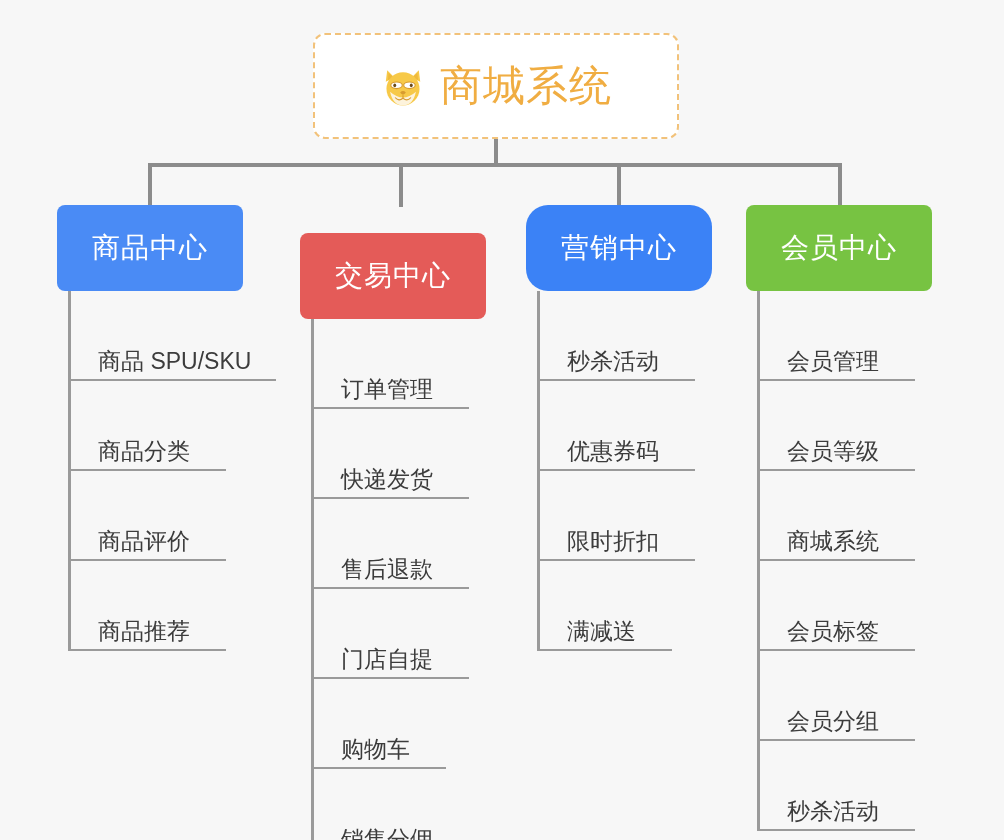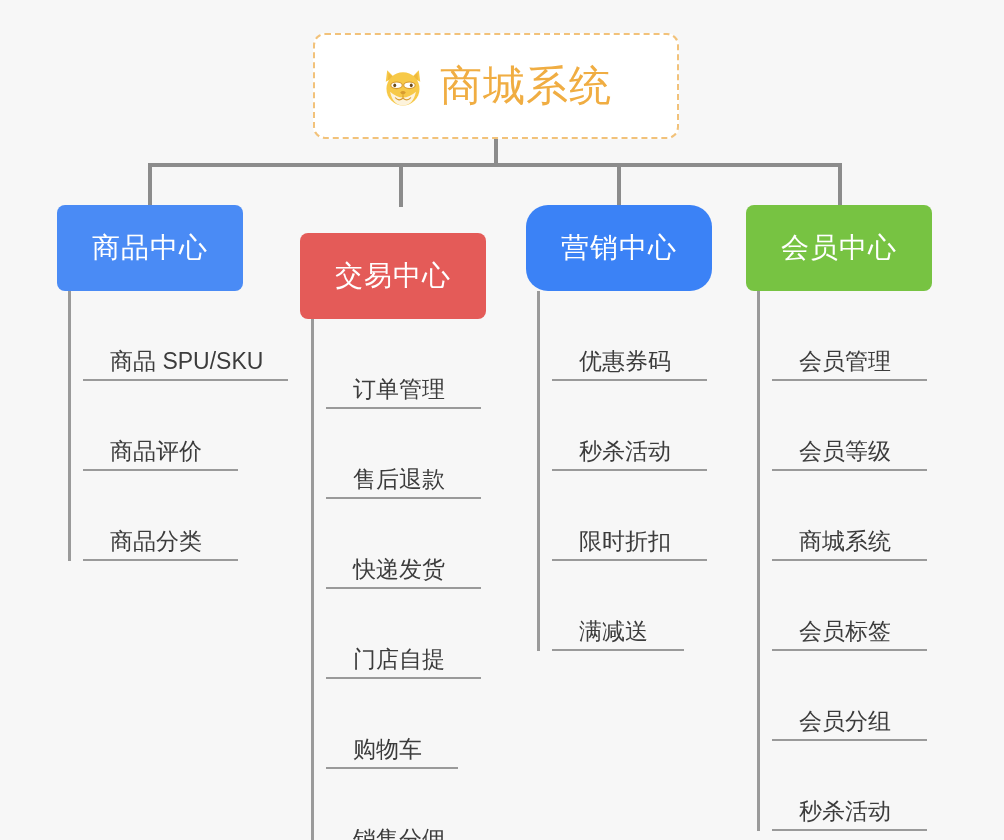--- a/index.html
+++ b/index.html
@@ -98,21 +98,21 @@
     font-size: 28px;
     letter-spacing: 1px;
     white-space: nowrap;
     user-select: none;
   }
 
   
   .subtree {
     position: relative;
     margin-left: 11px;
-    padding-left: 12px;
+    padding-left: 0;
     border-left: 3px solid #9a9a9a;
     padding-top: 0;
   }
   .sub-item {
     position: relative;
     height: 90px;
     box-sizing: border-box;
     display: flex;
     align-items: flex-end;
     padding-left: 27px;
@@ -168,43 +168,47 @@
   <div class="conn conn-drop d4"></div>
 
   <div class="column c1">
     <div class="cat-card" style="background-color: rgb(74, 139, 245);">商品中心</div>
     <div class="subtree">
       <div class="sub-item">
         <span class="sub-label">商品 SPU/SKU</span>
         <span class="sub-rule" style="width:205px"></span>
       </div>
       <div class="sub-item">
+        <span class="sub-label">商品分类</span>
+        <span class="sub-rule" style="width:155px"></span>
+      </div>
+      <div class="sub-item">
         <span class="sub-label">商品评价</span>
         <span class="sub-rule" style="width:155px"></span>
       </div>
       <div class="sub-item">
-        <span class="sub-label">商品分类</span>
+        <span class="sub-label">商品推荐</span>
         <span class="sub-rule" style="width:155px"></span>
       </div>
     </div>
   </div>
 
   <div class="column c2">
     <div class="cat-card" style="background-color: rgb(228, 91, 88);">交易中心</div>
     <div class="subtree">
       <div class="sub-item">
         <span class="sub-label">订单管理</span>
         <span class="sub-rule" style="width:155px"></span>
       </div>
       <div class="sub-item">
+        <span class="sub-label">快递发货</span>
+        <span class="sub-rule" style="width:155px"></span>
+      </div>
+      <div class="sub-item">
         <span class="sub-label">售后退款</span>
-        <span class="sub-rule" style="width:155px"></span>
-      </div>
-      <div class="sub-item">
-        <span class="sub-label">快递发货</span>
         <span class="sub-rule" style="width:155px"></span>
       </div>
       <div class="sub-item">
         <span class="sub-label">门店自提</span>
         <span class="sub-rule" style="width:155px"></span>
       </div>
       <div class="sub-item">
         <span class="sub-label">购物车</span>
         <span class="sub-rule" style="width:132px"></span>
       </div>
@@ -212,25 +216,25 @@
         <span class="sub-label">销售分佣</span>
         <span class="sub-rule" style="width:155px"></span>
       </div>
     </div>
   </div>
 
   <div class="column c3">
     <div class="cat-card" style="background-color: #3b82f6; border-radius: 22px;">营销中心</div>
     <div class="subtree">
       <div class="sub-item">
+        <span class="sub-label">秒杀活动</span>
+        <span class="sub-rule" style="width:155px"></span>
+      </div>
+      <div class="sub-item">
         <span class="sub-label">优惠券码</span>
-        <span class="sub-rule" style="width:155px"></span>
-      </div>
-      <div class="sub-item">
-        <span class="sub-label">秒杀活动</span>
         <span class="sub-rule" style="width:155px"></span>
       </div>
       <div class="sub-item">
         <span class="sub-label">限时折扣</span>
         <span class="sub-rule" style="width:155px"></span>
       </div>
       <div class="sub-item">
         <span class="sub-label">满减送</span>
         <span class="sub-rule" style="width:132px"></span>
       </div>

